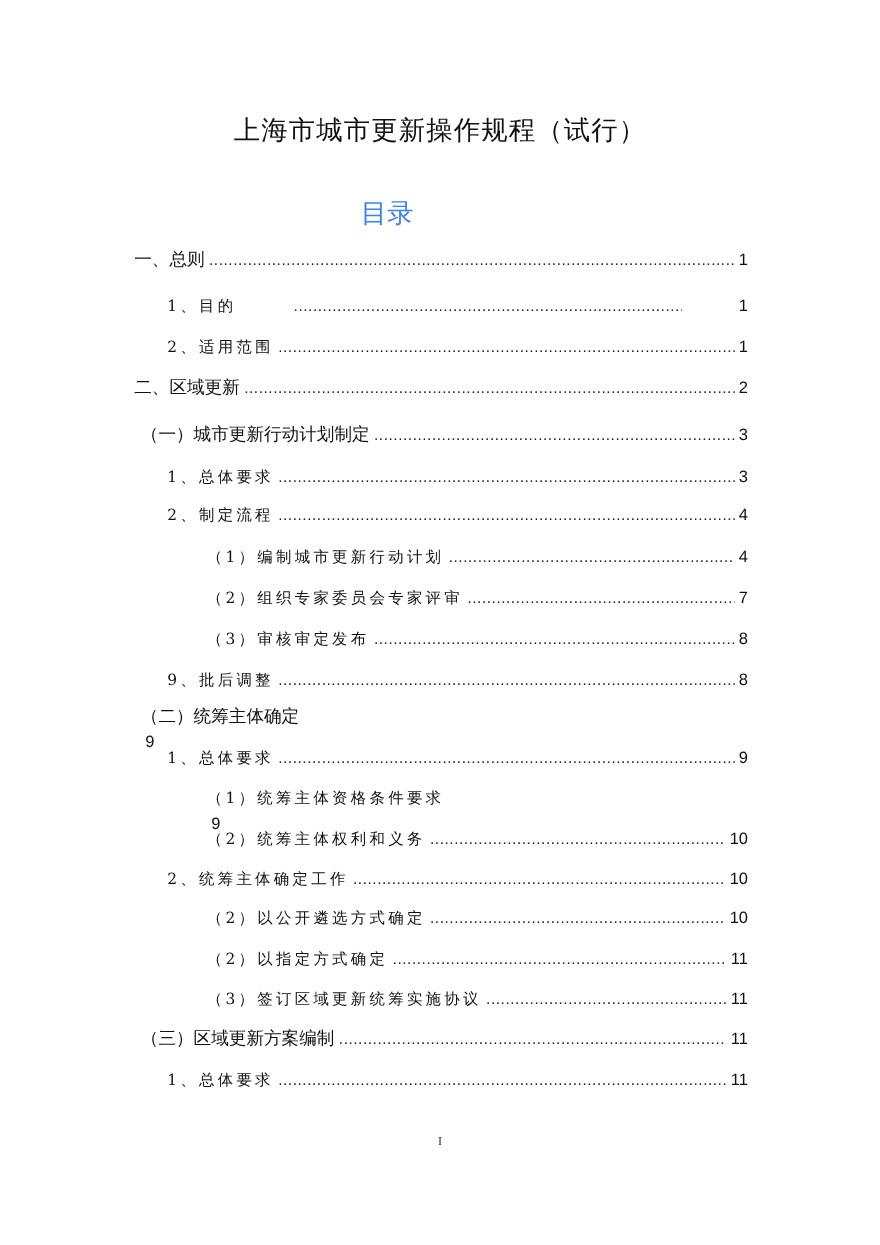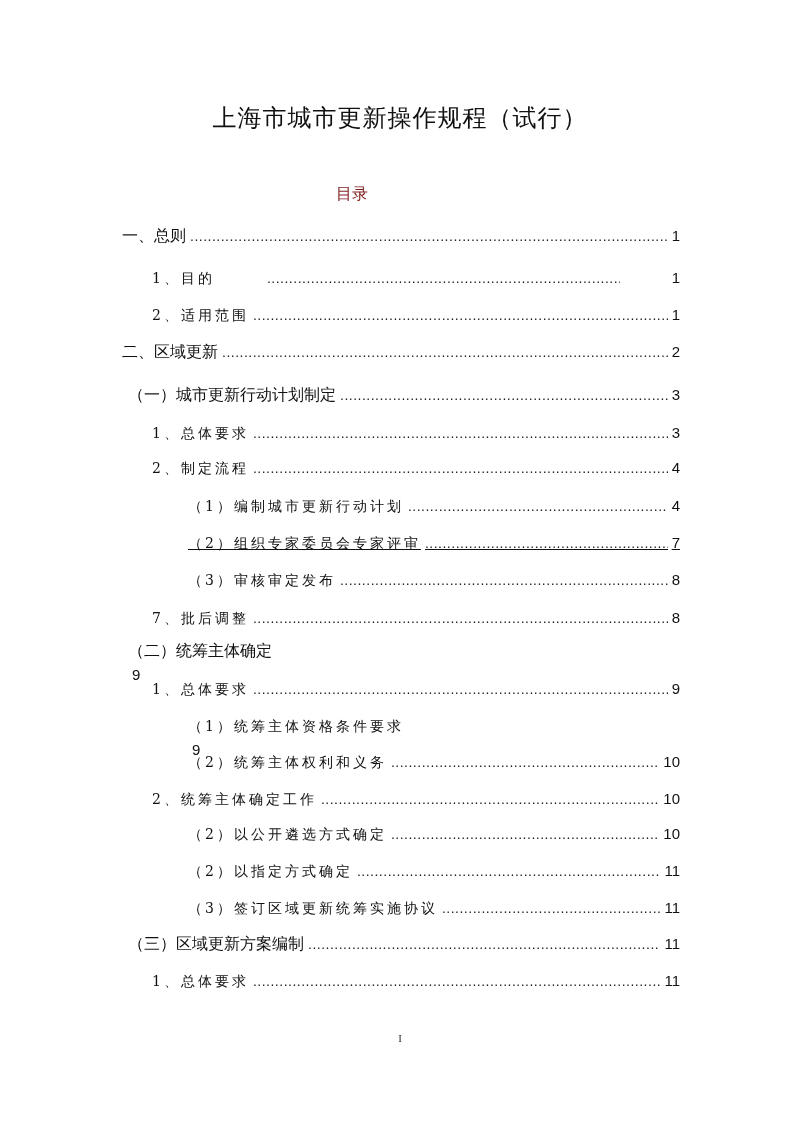--- a/index.html
+++ b/index.html
@@ -25,23 +25,23 @@
       line-height: 32px;
       letter-spacing: 1px;
       color: #111;
     }
     .toc-heading {
       position: absolute;
       left: 0;
       top: 180px;
       width: 704px;
       text-align: center;
-      font-size: 16px;
+      font-size: 24px;
       line-height: 28px;
-      color: #7f1d1d;
+      color: #3b82f6;
     }
     .toc {
       position: absolute;
       left: 0;
       top: 0;
       width: 800px;
     }
     .toc-row {
       position: absolute;
       display: flex;
@@ -133,32 +133,32 @@
   <div class="toc-row lvl2" style="top:456px;">
     <span class="label">2、制定流程</span>
     <span class="leader"></span>
     <span class="page">4</span>
   </div>
   <div class="toc-row lvl3" style="top:494px;">
     <span class="label">（1）编制城市更新行动计划</span>
     <span class="leader"></span>
     <span class="page">4</span>
   </div>
-  <div class="toc-row lvl3" style="top:531px;text-decoration:underline;">
+  <div class="toc-row lvl3" style="top:531px;">
     <span class="label">（2）组织专家委员会专家评审</span>
     <span class="leader"></span>
     <span class="page">7</span>
   </div>
   <div class="toc-row lvl3" style="top:568px;">
     <span class="label">（3）审核审定发布</span>
     <span class="leader"></span>
     <span class="page">8</span>
   </div>
   <div class="toc-row lvl2" style="top:606px;">
-    <span class="label">7、批后调整</span>
+    <span class="label">9、批后调整</span>
     <span class="leader"></span>
     <span class="page">8</span>
   </div>
   <div class="toc-row lvl1b" style="top:639px; left:128px;flex-direction:column;">
     <span class="label">（二）统筹主体确定</span>
     <span class="leader"></span>
     <span class="page">9</span>
   </div>
   <div class="toc-row lvl2" style="top:677px;">
     <span class="label">1、总体要求</span>

